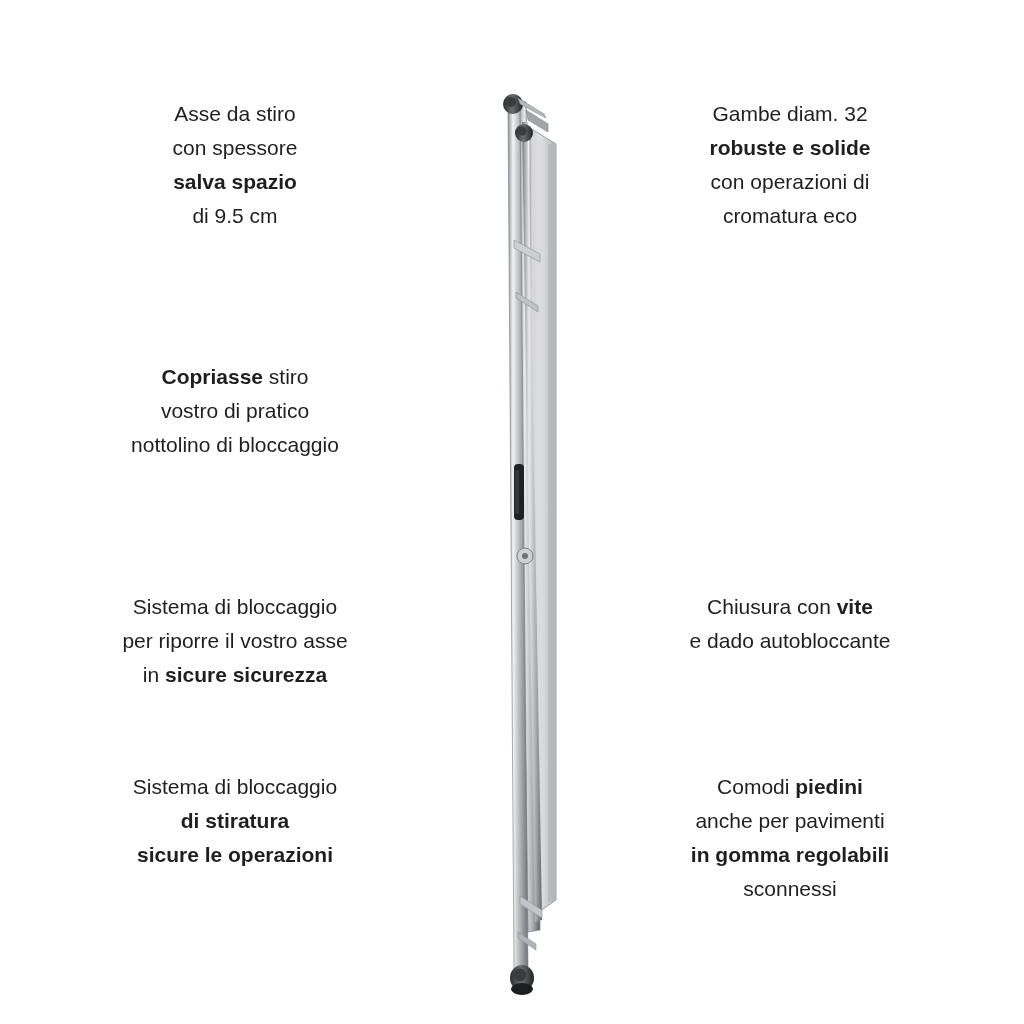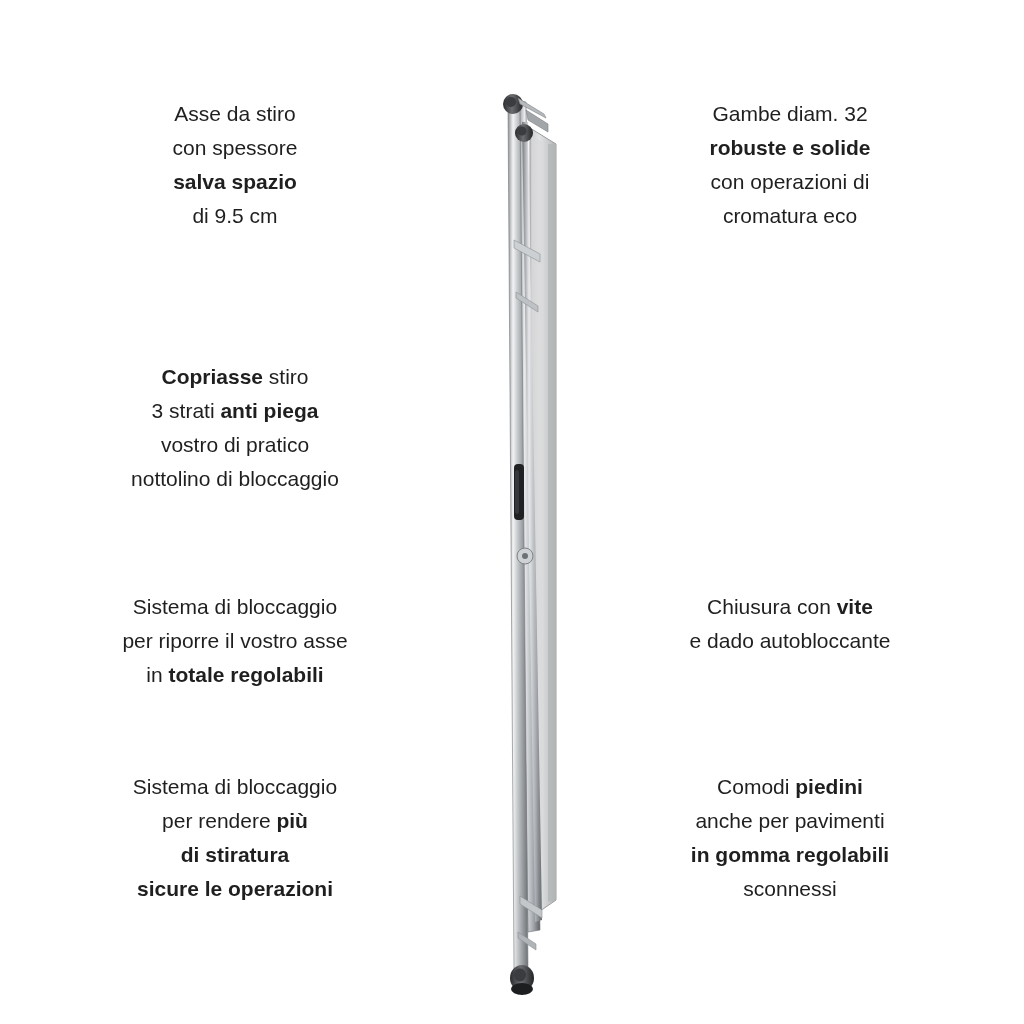--- a/index.html
+++ b/index.html
@@ -142,32 +142,30 @@
   </div>
 
   <div class="callout col-left row1">
       <span class="ln"><span>Asse da stiro</span></span>
       <span class="ln"><span>con spessore</span></span>
       <span class="ln"><b>salva spazio</b></span>
       <span class="ln"><span>di 9.5 cm</span></span>
     </div>
   <div class="callout col-left row2">
       <span class="ln"><b>Copriasse</b><span> stiro</span></span>
-      <span class="ln"><span>3 strati </span><b>anti piega</b></span>
       <span class="ln"><span>vostro di pratico</span></span>
       <span class="ln"><span>nottolino di bloccaggio</span></span>
     </div>
   <div class="callout col-left row3">
       <span class="ln"><span>Sistema di bloccaggio</span></span>
       <span class="ln"><span>per riporre il vostro asse</span></span>
-      <span class="ln"><span>in </span><b>totale regolabili</b></span>
+      <span class="ln"><span>in </span><b>sicure sicurezza</b></span>
     </div>
   <div class="callout col-left row4">
       <span class="ln"><span>Sistema di bloccaggio</span></span>
-      <span class="ln"><span>per rendere </span><b>più</b></span>
       <span class="ln"><b>di stiratura</b></span>
       <span class="ln"><b>sicure le operazioni</b></span>
     </div>
 
   <div class="callout col-right row1">
       <span class="ln"><span>Gambe diam. 32</span></span>
       <span class="ln"><b>robuste e solide</b></span>
       <span class="ln"><span>con operazioni di</span></span>
       <span class="ln"><span>cromatura eco</span></span>
     </div>

